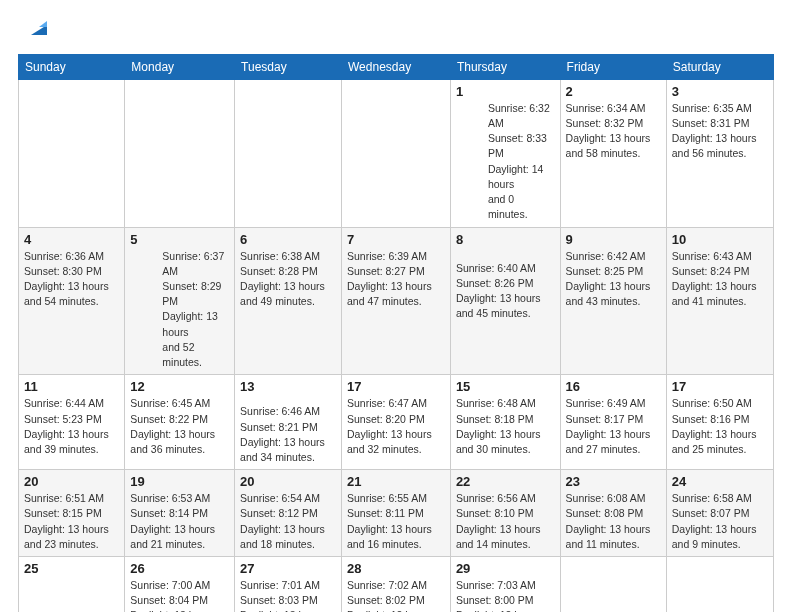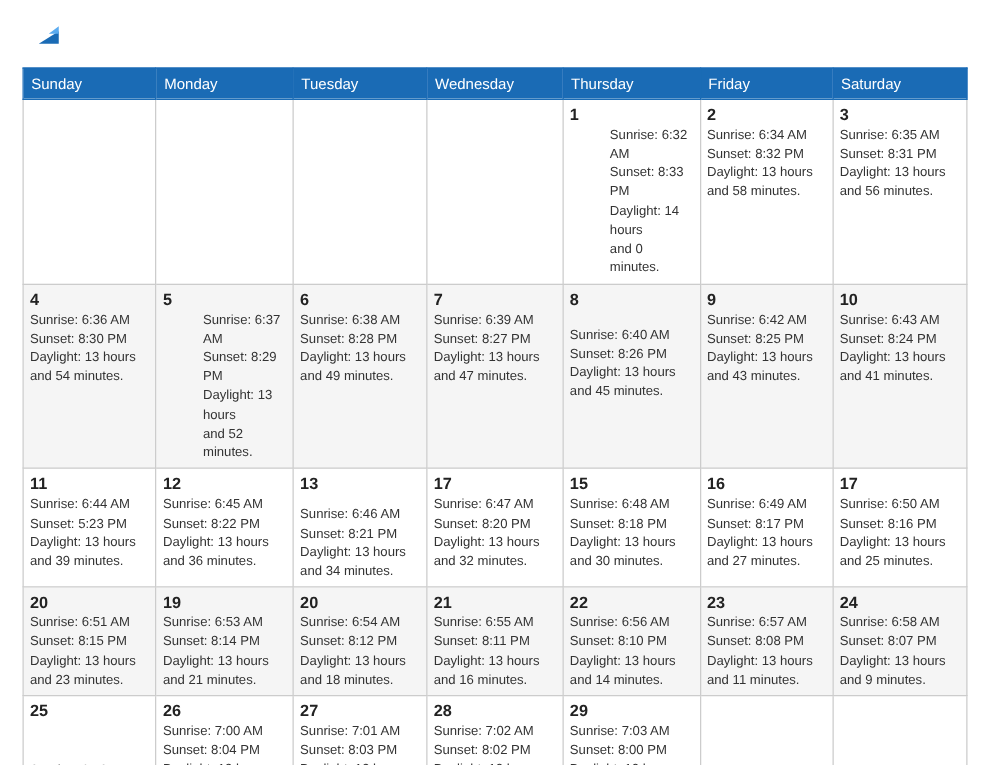--- a/index.html
+++ b/index.html
@@ -287,21 +287,21 @@
           </td>
           <td>
             <span class="day-num">22</span>
             <div class="day-info" style="white-space: pre-line;">Sunrise: 6:56 AM
 Sunset: 8:10 PM
 Daylight: 13 hours
 and 14 minutes.</div>
           </td>
           <td>
             <span class="day-num">23</span>
-            <div class="day-info" style="white-space: pre-line;">Sunrise: 6:57 AM
+            <div class="day-info" style="white-space: pre-line;">Sunrise: 6:08 AM
 Sunset: 8:08 PM
 Daylight: 13 hours
 and 11 minutes.</div>
           </td>
           <td>
             <span class="day-num">24</span>
             <div class="day-info" style="white-space: pre-line;">Sunrise: 6:58 AM
 Sunset: 8:07 PM
 Daylight: 13 hours
 and 9 minutes.</div>

